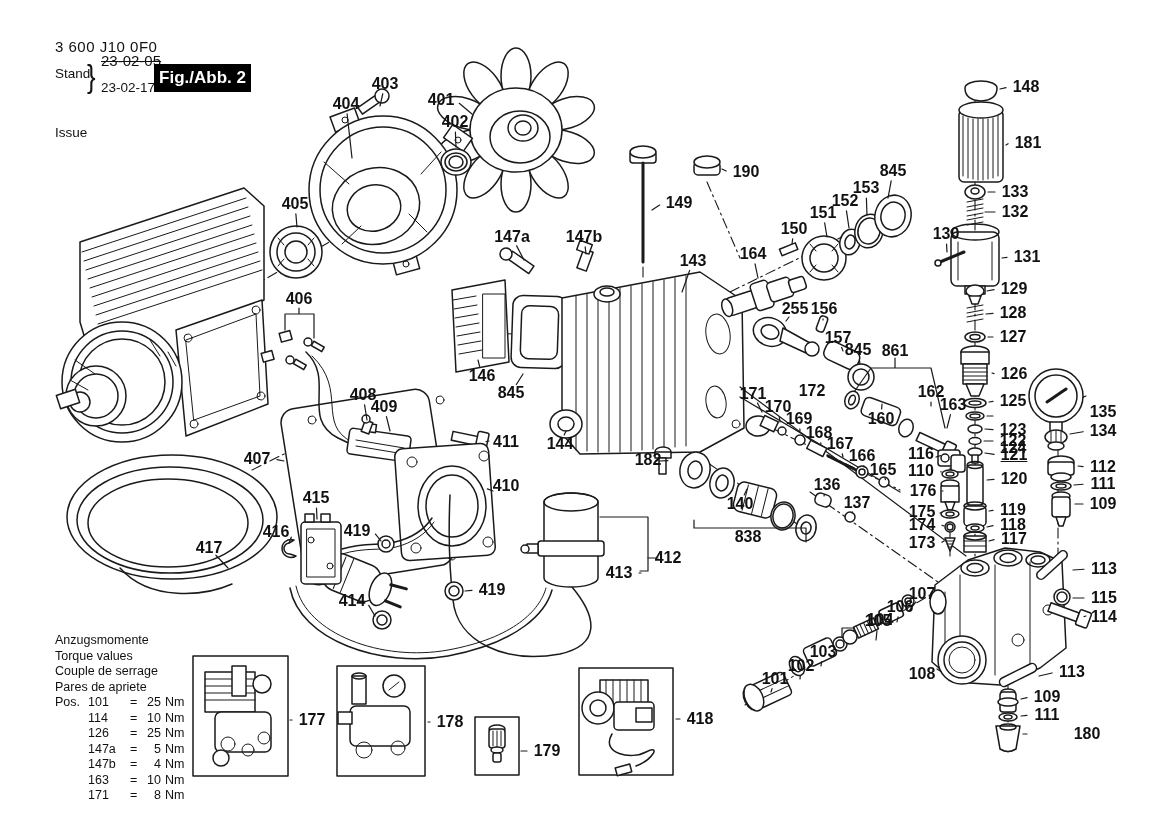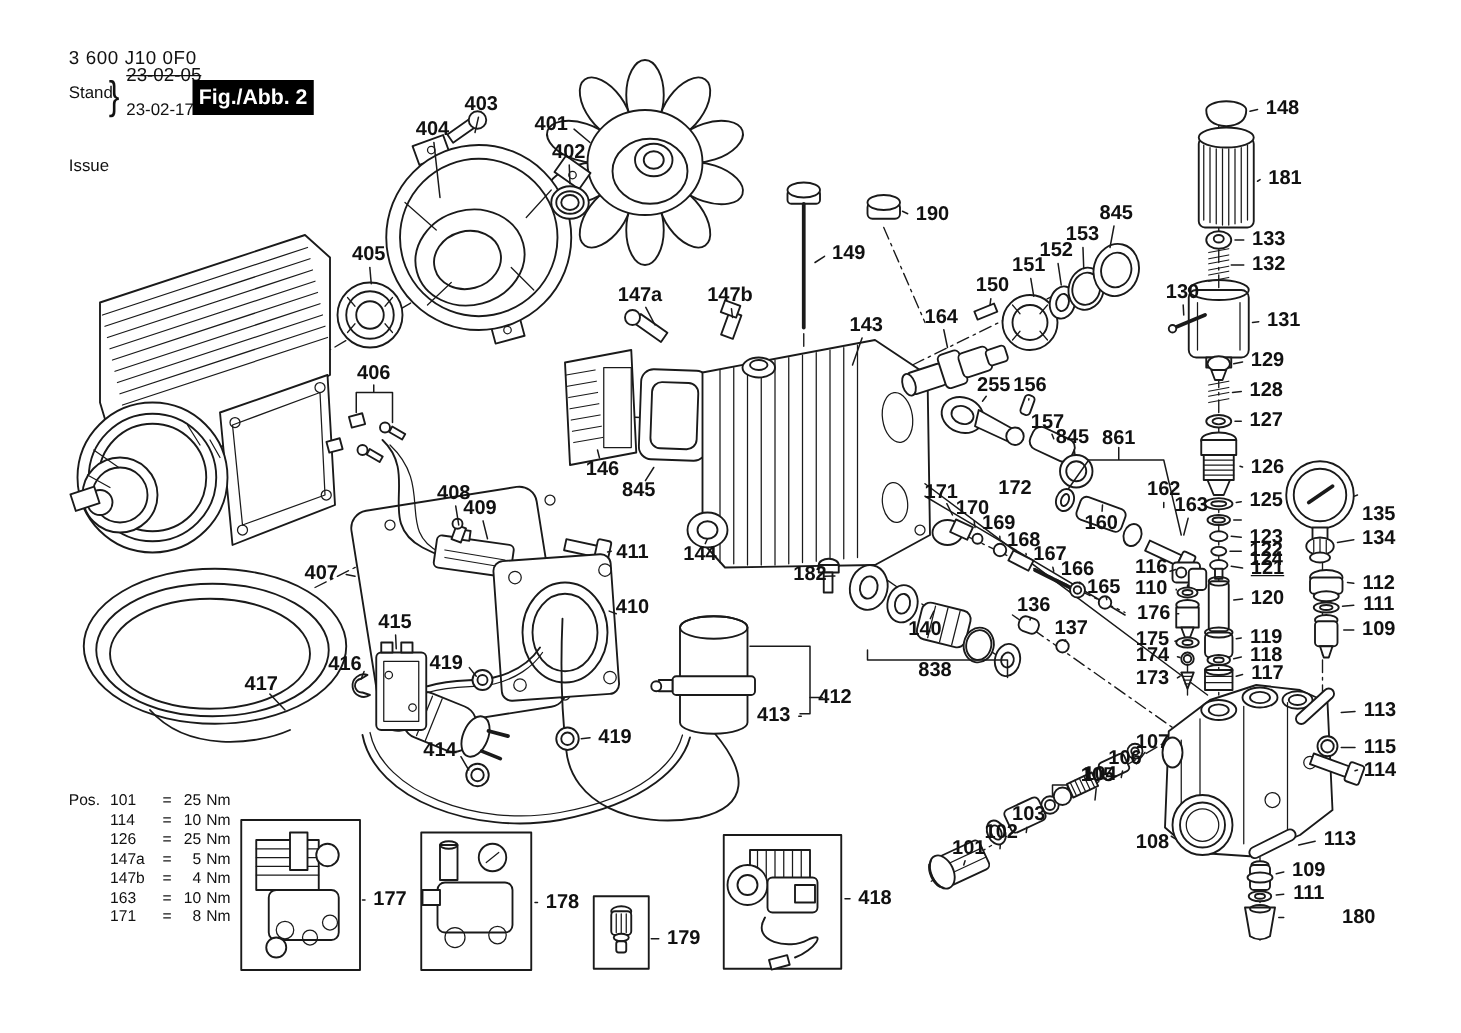--- a/index.html
+++ b/index.html
@@ -722,20 +722,26 @@
       <span class="plabel" style="left: 1047px; top: 697px;">109</span>
       <span class="plabel" style="left: 1047px; top: 715px;">111</span>
       <span class="plabel" style="left: 1047px; top: 734px; margin-left: 40px;">180</span>
       <span class="plabel" style="left: 312px; top: 720px;">177</span>
       <span class="plabel" style="left: 450px; top: 722px;">178</span>
       <span class="plabel" style="left: 547px; top: 751px;">179</span>
       <span class="plabel" style="left: 700px; top: 719px;">418</span>
     </div>
 
   <div class="abs torque">
+    <div id="torque-titles">
+        <div>Anzugsmomente</div>
+        <div>Torque values</div>
+        <div>Couple de serrage</div>
+        <div>Pares de apriete</div>
+      </div>
     <div id="torque-rows">
         <div class="trow">
           <span class="tpre">Pos.</span>
           <span class="tpos">101</span>
           <span class="teq">=</span>
           <span class="tnum">25</span>
           <span> Nm</span>
         </div>
         <div class="trow">
           <span class="tpre"></span>

